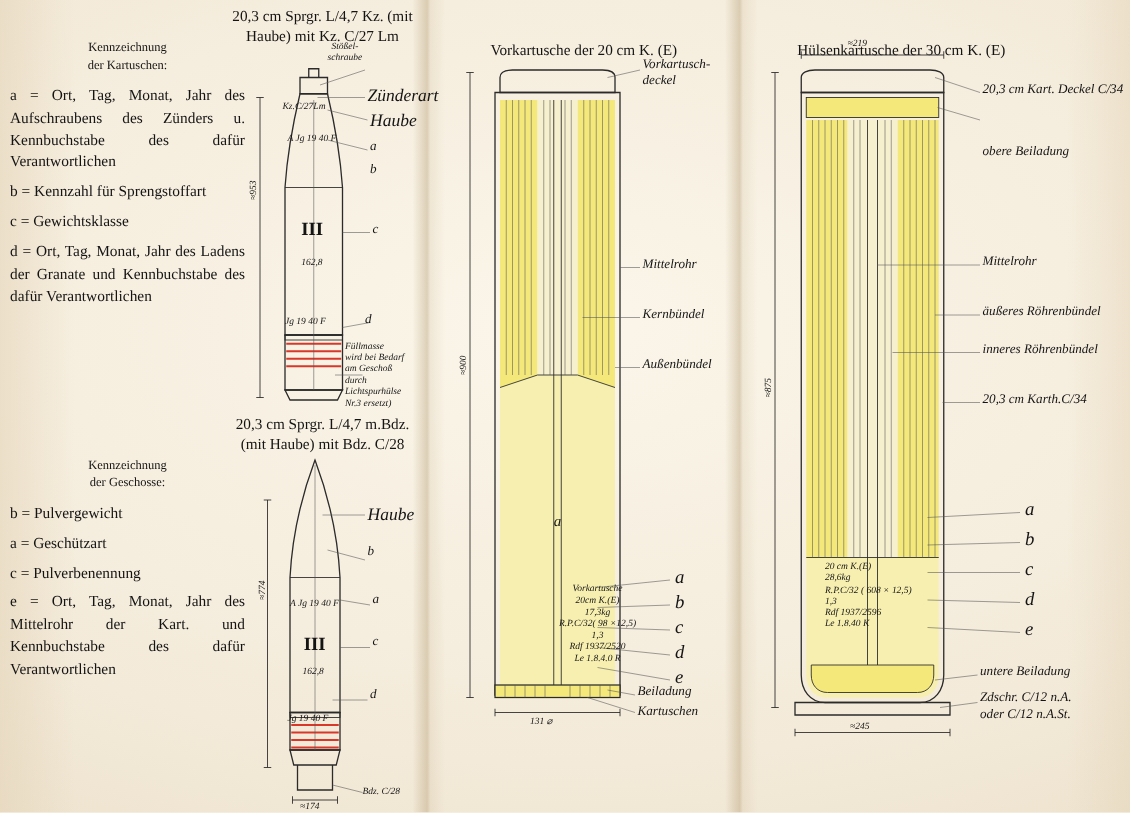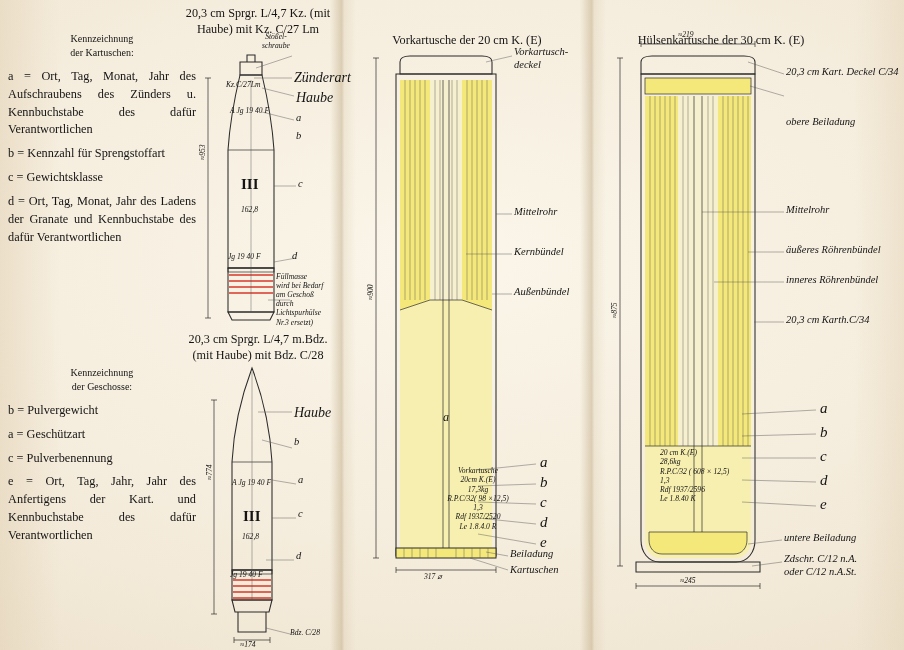--- a/index.html
+++ b/index.html
@@ -65,21 +65,21 @@
   <div class="itm just"><span>c =</span> <span>Gewichtsklasse</span></div>
   <div class="itm just"><span>d =</span> <span>Ort, Tag, Monat, Jahr des Ladens der Granate und Kennbuchstabe des dafür Verantwortlichen</span></div>
 </div>
 
 <div class="txtcol" style="top:366px;">
   <div class="hd" style="white-space:pre-line">Kennzeichnung
 der Geschosse:</div>
   <div class="itm just"><span>b =</span> <span>Pulvergewicht</span></div>
   <div class="itm just"><span>a =</span> <span>Geschützart</span></div>
   <div class="itm just"><span>c =</span> <span>Pulverbenennung</span></div>
-  <div class="itm just"><span>e =</span> <span>Ort, Tag, Jahr, Jahr des Anfertigens der Kart. und Kennbuchstabe des dafür Verantwortlichen</span></div>
+  <div class="itm just"><span>e =</span> <span>Ort, Tag, Monat, Jahr des Mittelrohr der Kart. und Kennbuchstabe des dafür Verantwortlichen</span></div>
 </div>
 
 <div class="cap" style="left:182px;top:6px;width:152px;white-space:pre-line">20,3 cm Sprgr. L/4,7 Kz. (mit
 Haube) mit Kz. C/27 Lm</div>
 <div class="cap" style="left:180px;top:332px;width:156px;white-space:pre-line">20,3 cm Sprgr. L/4,7 m.Bdz.
 (mit Haube) mit Bdz. C/28</div>
 <div class="cap" style="left:352px;top:33px;width:230px;">Vorkartusche der 20 cm K. (E)</div>
 <div class="cap" style="left:596px;top:33px;width:250px;">Hülsenkartusche der 30 cm K. (E)</div>
 
 <svg width="904" height="650" viewBox="0 0 904 650">
@@ -296,21 +296,21 @@
 <div class="lbl" style="left:298px;top:474px;">a</div>
 <div class="lbl" style="left:298px;top:508px;">c</div>
 <div class="lbl" style="left:296px;top:550px;">d</div>
 
 <div class="lbl" style="left:514px;top:45px;white-space:pre-line;line-height:1.25">Vorkartusch-
 deckel</div>
 <div class="lbl" style="left:514px;top:206px;">Mittelrohr</div>
 <div class="lbl" style="left:514px;top:246px;">Kernbündel</div>
 <div class="lbl" style="left:514px;top:286px;">Außenbündel</div>
 <div class="lbl xs" style="left:366px;top:300px;transform:rotate(-90deg);transform-origin:left top">≈900</div>
-<div class="lbl xs" style="left:424px;top:572px;">317 ⌀</div>
+<div class="lbl xs" style="left:424px;top:572px;">131 ⌀</div>
 <div class="lbl" style="left:443px;top:410px;font-size:12px">a</div>
 <div class="lbl xs" style="left:418px;top:466px;width:120px;white-space:pre-line;line-height:1.22;text-align:center">Vorkartusche
 20cm K.(E)
 17,3kg
 R.P.C/32( 98 ×12,5)
                 1,3
 Rdf 1937/2520
 Le 1.8.4.0 R</div>
 <div class="lbl" style="left:510px;top:548px;">Beiladung</div>
 <div class="lbl" style="left:510px;top:564px;">Kartuschen</div>

